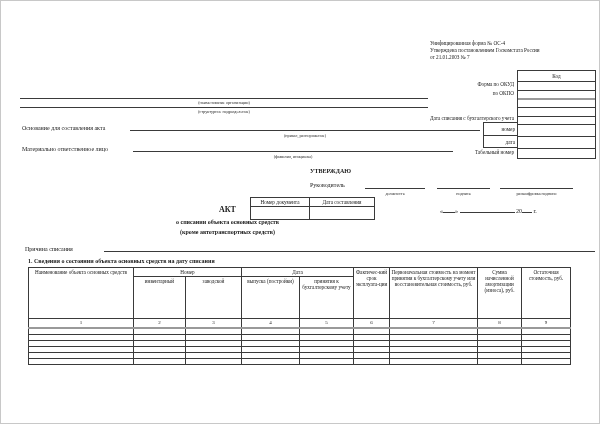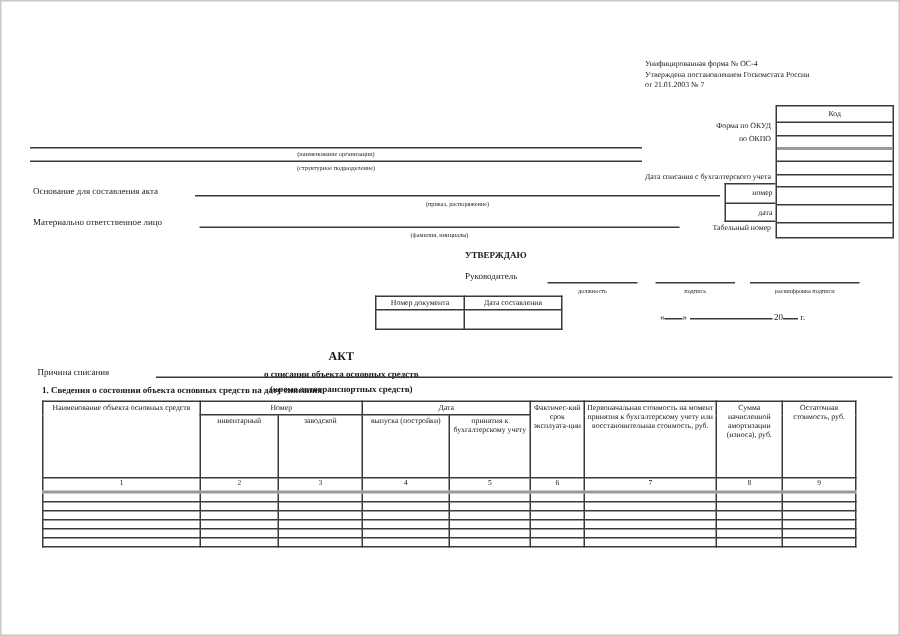--- a/index.html
+++ b/index.html
@@ -6,21 +6,21 @@
   .page{position:relative;width:600px;height:424px;background:#ffffff;
         font-family:"Liberation Serif","DejaVu Serif",serif;color:#1a1a1a;
         box-shadow:inset 0 0 0 1px #c8c8c8;overflow:hidden;}
   .abs{position:absolute;}
   .t5{font-size:5.2px;line-height:7px;}
   .t6{font-size:6px;line-height:8px;}
   .cap{font-size:4.2px;line-height:5px;color:#2a2a2a;text-align:center;}
   .hline{position:absolute;height:0;border-bottom:1px solid #3a3a3a;}
   .right{text-align:right;}
   .bold{font-weight:bold;}
-  .center{text-align:center;margin-top:28px;}
+  .center{text-align:center;}
 
   
   .codes{position:absolute;left:517px;top:70px;width:79px;border:1px solid #3a3a3a;box-sizing:border-box;}
   .codes .crow{border-top:1px solid #3a3a3a;box-sizing:border-box;font-size:5.2px;text-align:center;}
   .codes .crow:first-child{border-top:none;}
   .codes .thicktop{border-top:2px solid #9a9a9a;}
   .ndbox{position:absolute;left:483px;top:122px;width:34px;border:1px solid #3a3a3a;border-right:none;box-sizing:border-box;}
   .ndbox .ncell{height:12px;font-size:5.2px;line-height:12px;text-align:right;padding-right:2px;box-sizing:border-box;}
   .ndbox .ncell + .ncell{border-top:1px solid #3a3a3a;}
 

